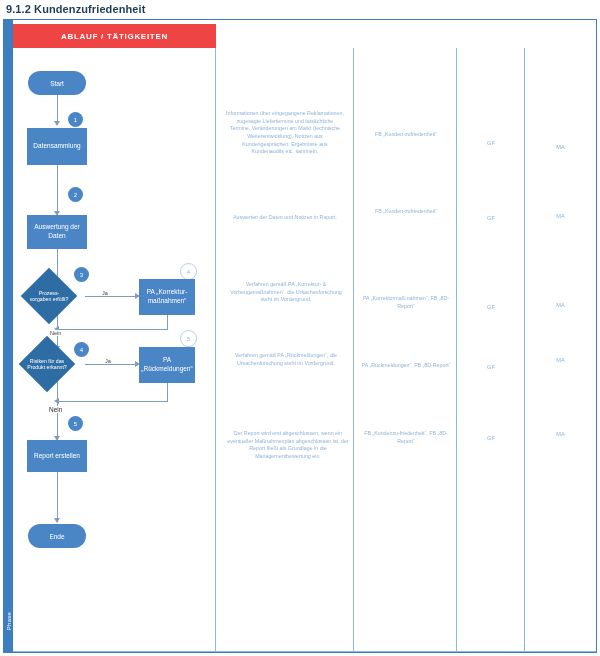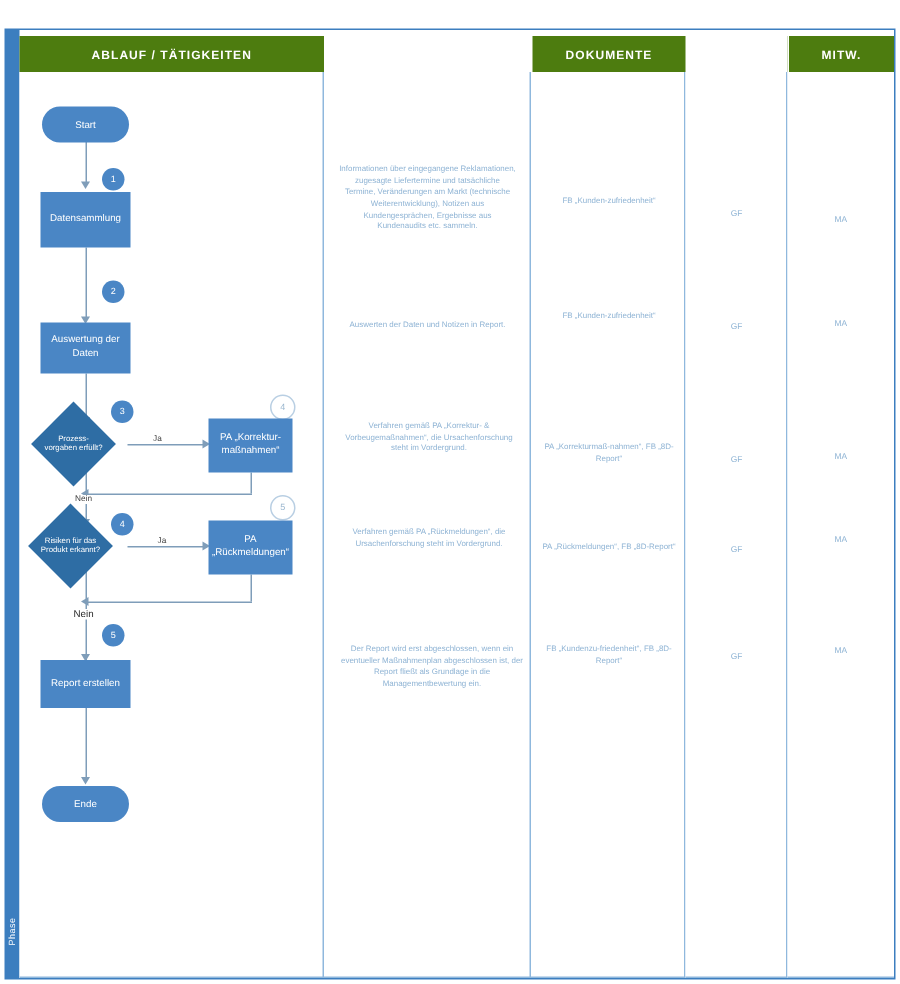--- a/index.html
+++ b/index.html
@@ -35,21 +35,21 @@
   .phase-label{
     position:absolute;left:-16px;top:596px;width:42px;height:10px;
     transform:rotate(-90deg);transform-origin:center center;
     color:#ffffff;font-size:6px;letter-spacing:.3px;
     text-align:center;line-height:10px;
   }
 
   
   .hdr{
     position:absolute;top:24px;height:24px;
-    background:#4d7c0f;color:#ffffff;
+    background:#ef4444;color:#ffffff;
     font-size:8px;font-weight:bold;letter-spacing:.7px;
     display:flex;align-items:center;justify-content:center;
     box-sizing:border-box;
   }
   .hdr.c1{left:13px;width:203px;}
   .hdr.c2{left:216px;width:138px;background:#ffffff;}
   .hdr.c3{left:354px;width:103px;border-left:1px solid #ffffff;}
   .hdr.c4{left:457px;width:68px;border-left:1px solid #ffffff;}
   .hdr.c5{left:525px;width:71px;border-left:1px solid #ffffff;}
 
@@ -127,31 +127,32 @@
     text-align:center;box-sizing:border-box;
   }
   .cell.doc{font-size:5.3px;}
   .cell.small{font-size:5.6px;}
 </style>
 </head>
 <body>
 
 <div class="page">
 
+  <div class="title-bar">
+    <span class="title-text">9.1.2 Kundenzufriedenheit</span>
+  </div>
 
   <div class="frame"></div>
 
   <div class="phase-strip">
     <div class="phase-label">Phase</div>
   </div>
 
   <div class="hdr c1">ABLAUF / TÄTIGKEITEN</div>
   <div class="hdr c2"></div>
-  <div class="hdr c3">DOKUMENTE</div>
-  <div class="hdr c5">MITW.</div>
 
   <div class="col b1"></div>
   <div class="col b2"></div>
   <div class="col b3"></div>
   <div class="col b4"></div>
   <div class="col b5"></div>
 
   <div class="ln v" style="left:57px;top:93px;height:30px;"></div>
   <div class="arrow-d" style="left:54px;top:121px;"></div>
 

